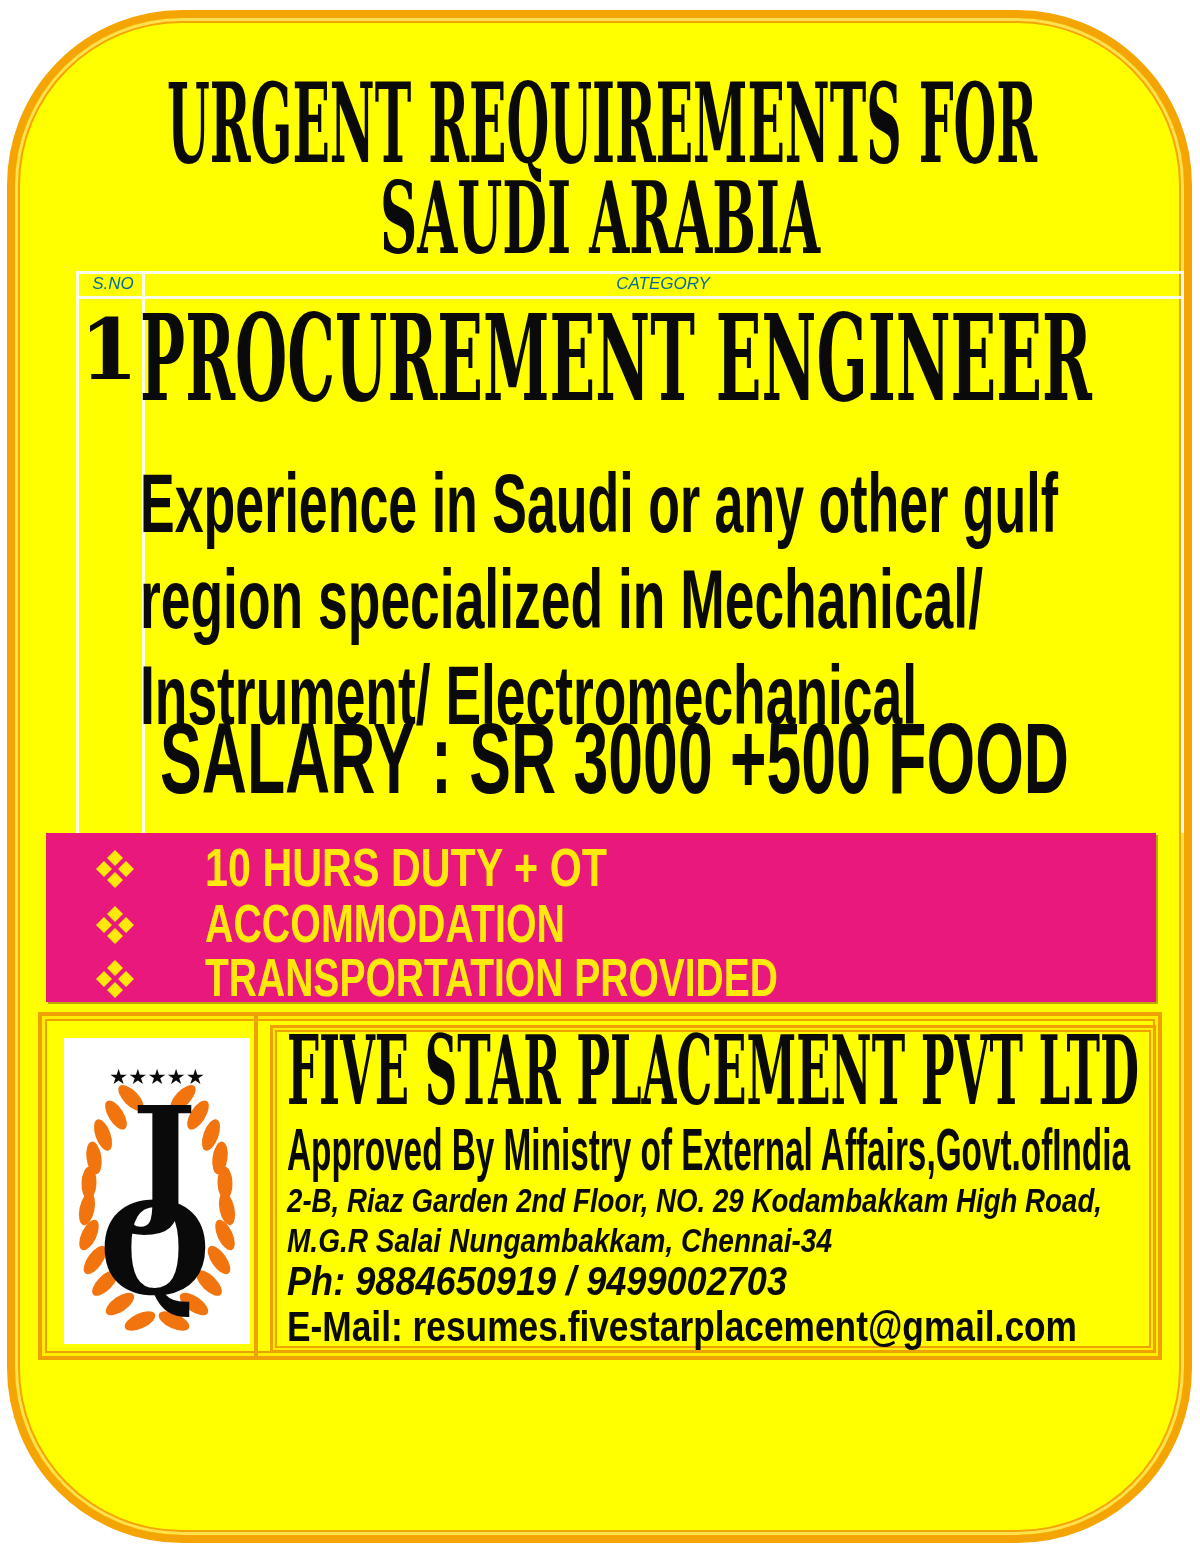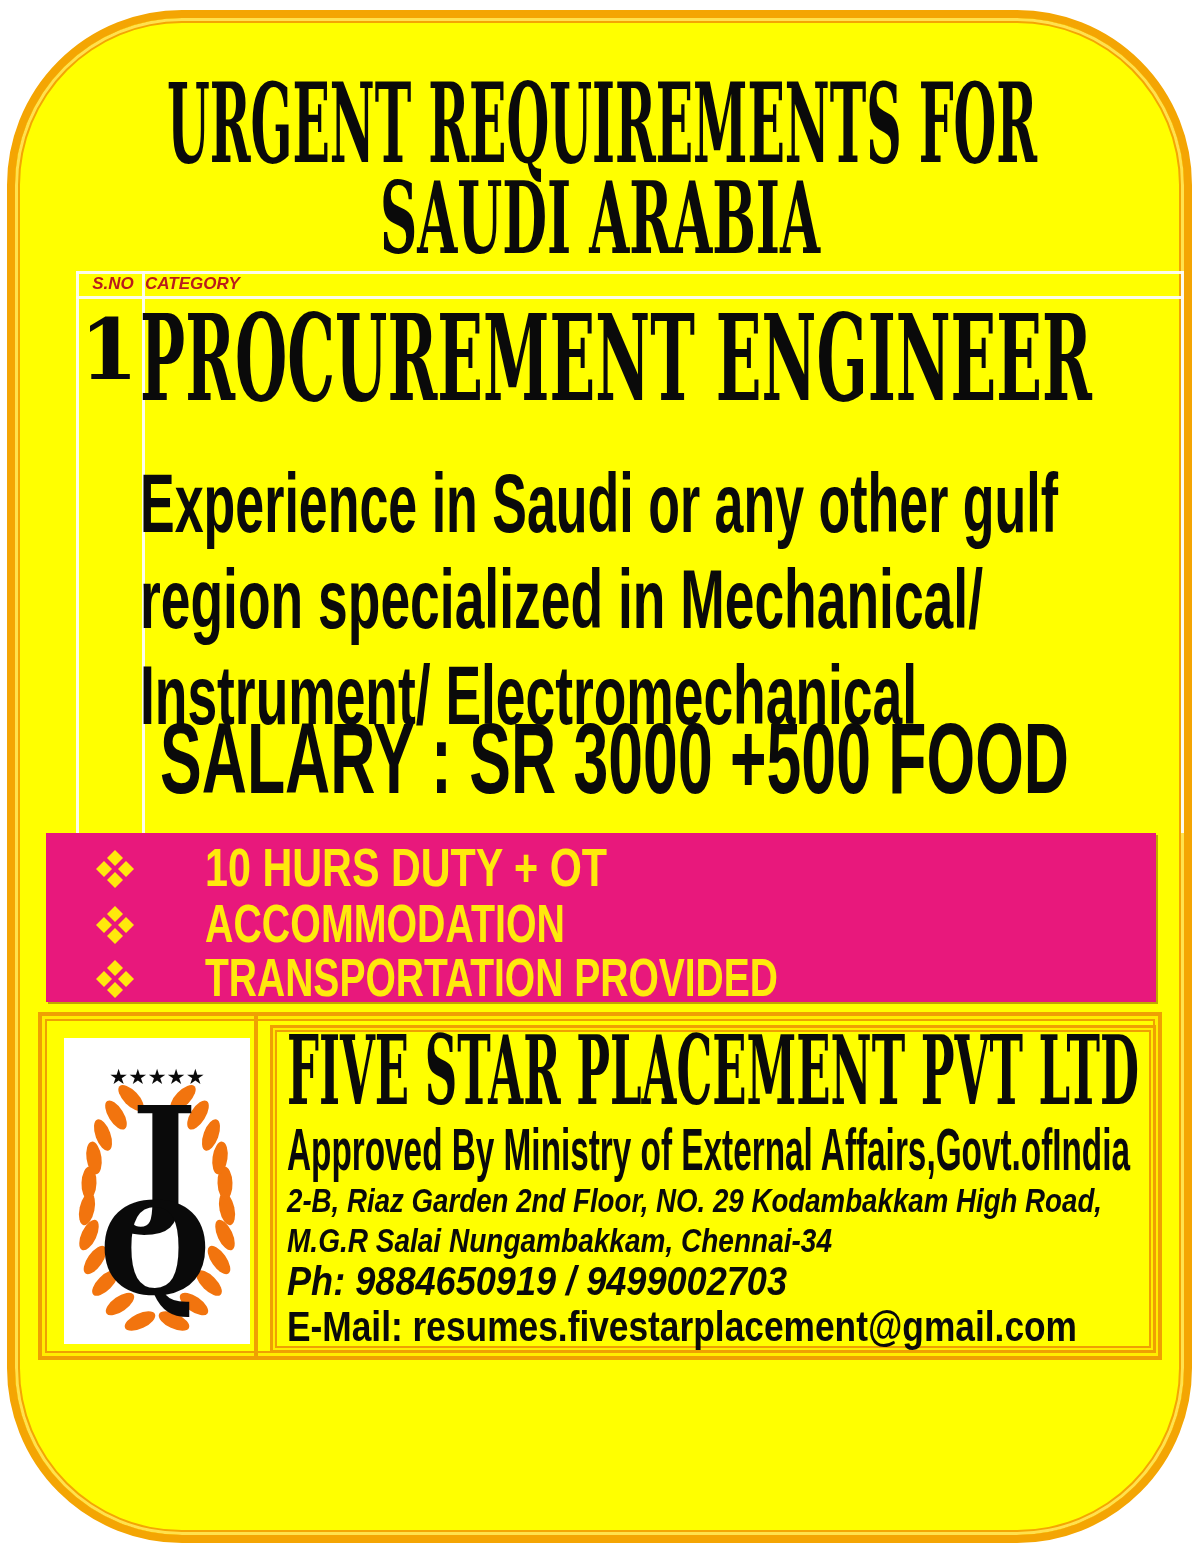--- a/index.html
+++ b/index.html
@@ -15,21 +15,21 @@
     border:8px solid #F4A503;
     border-radius:175px;
     box-shadow: inset 0 0 0 3px #FFE14D, inset 0 0 0 5px #F4A503;
   }
 
   
   .tline { background:rgba(252,252,248,0.95); }
 
   .hdr-label {
     font-family:"Liberation Sans", sans-serif;
-    font-weight:700; font-style:italic; font-size:17px; color:#b91c1c;
+    font-weight:400; font-style:italic; font-size:17px; color:#0369a1;
   }
 
   .serial {
     font-family:"DejaVu Serif", serif; font-weight:700;
     font-size:84px; color:#0a0a0a; text-align:center; line-height:1;
   }
 
   svg text { fill:#0a0a0a; }
   .fserif  { font-family:"DejaVu Serif", serif; font-weight:700; }
   .fsans   { font-family:"Liberation Sans", sans-serif; font-weight:700; }
@@ -68,21 +68,21 @@
   <text class="fserif" x="600" y="193" text-anchor="middle" font-size="100" textLength="440" lengthAdjust="spacingAndGlyphs">SAUDI ARABIA</text>
 </svg>
 
 <div class="abs tline" style="left:76px;top:271px;width:1108px;height:3px;"></div>
 <div class="abs tline" style="left:76px;top:296px;width:1108px;height:3px;"></div>
 <div class="abs tline" style="left:76px;top:271px;width:3px;height:562px;"></div>
 <div class="abs tline" style="left:142px;top:271px;width:3px;height:562px;"></div>
 <div class="abs tline" style="left:1181px;top:271px;width:3px;height:562px;"></div>
 
 <div class="abs hdr-label" style="left:84px;top:274px;width:58px;text-align:center;">S.NO</div>
-<div class="abs hdr-label" style="left:145px;top:274px;width:1036px;text-align:left;">CATEGORY</div>
+<div class="abs hdr-label" style="left:145px;top:274px;width:1036px;text-align:center;">CATEGORY</div>
 
 <div class="abs serial" style="left:74px;top:308px;width:70px;">1</div>
 
 <svg class="abs" style="left:140px;top:302px;" width="965" height="115">
   <text class="fserif" x="0" y="98" font-size="120" textLength="952" lengthAdjust="spacingAndGlyphs">PROCUREMENT ENGINEER</text>
 </svg>
 
 <svg class="abs" style="left:140px;top:448px;" width="930" height="292">
   <text class="fsans" x="0" y="84" font-size="84" textLength="918" lengthAdjust="spacingAndGlyphs">Experience in Saudi or any other gulf</text>
   <text class="fsans" x="0" y="180" font-size="84" textLength="843" lengthAdjust="spacingAndGlyphs">region  specialized in Mechanical/</text>

